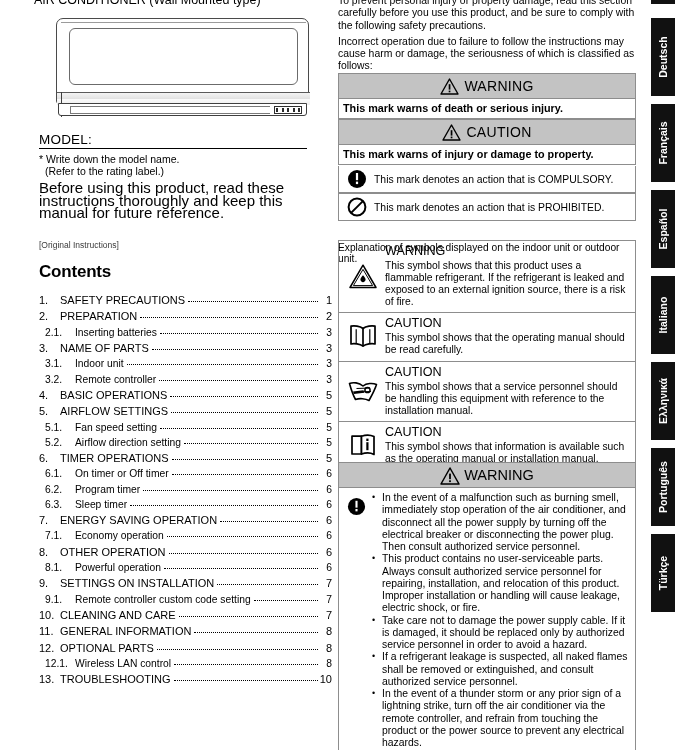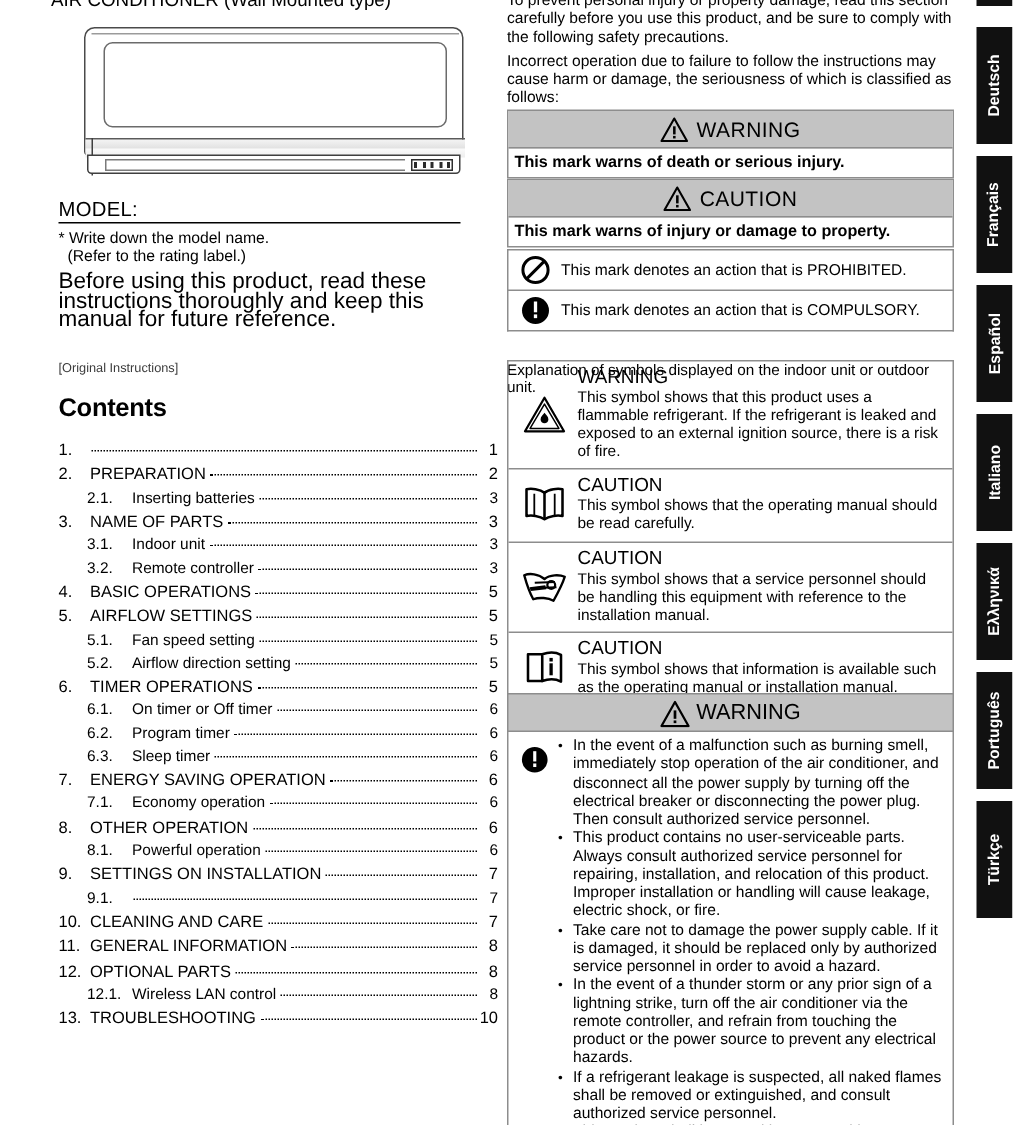--- a/index.html
+++ b/index.html
@@ -184,21 +184,21 @@
   }
   .toc-row.sub { font-size: 10.3px; line-height: 15.2px; }
   .toc-num {
     width: 21px;
     flex: 0 0 21px;
     text-align: left;
   }
   .toc-row.sub .toc-num {
     width: 30px;
     flex: 0 0 30px;
-    margin-left: 19px;
+    margin-left: 6px;
   }
   .toc-label { flex: 0 0 auto; padding-right: 2px;}
   .toc-dots {
     flex: 1 1 auto;
     overflow: hidden;
     margin: 0 1px 0 1px;
     position: relative;
     top: -2px;
     border-bottom: 1.1px dotted #000;
     height: 8px;
@@ -391,20 +391,21 @@
   </div>
 
   <div class="before-use">Before using this product, read these instructions thoroughly and keep this manual for future reference.</div>
 
   <div class="orig-instr">[Original Instructions]</div>
   <div class="contents-heading">Contents</div>
 
   <div id="toc">
       <div class="toc-row">
         <span class="toc-num">1.</span>
+        <span class="toc-label">SAFETY PRECAUTIONS</span>
         <span class="toc-dots"></span>
         <span class="toc-page">1</span>
       </div>
       <div class="toc-row">
         <span class="toc-num">2.</span>
         <span class="toc-label">PREPARATION</span>
         <span class="toc-dots"></span>
         <span class="toc-page">2</span>
       </div>
       <div class="toc-row sub">
@@ -504,20 +505,21 @@
         <span class="toc-page">6</span>
       </div>
       <div class="toc-row">
         <span class="toc-num">9.</span>
         <span class="toc-label">SETTINGS ON INSTALLATION</span>
         <span class="toc-dots"></span>
         <span class="toc-page">7</span>
       </div>
       <div class="toc-row sub">
         <span class="toc-num">9.1.</span>
+        <span class="toc-label">Remote controller custom code setting</span>
         <span class="toc-dots"></span>
         <span class="toc-page">7</span>
       </div>
       <div class="toc-row">
         <span class="toc-num">10.</span>
         <span class="toc-label">CLEANING AND CARE</span>
         <span class="toc-dots"></span>
         <span class="toc-page">7</span>
       </div>
       <div class="toc-row">
@@ -576,38 +578,38 @@
           <rect x="8.7" y="6.2" width="1.7" height="5.4" fill="#000"></rect>
           <rect x="8.7" y="12.6" width="1.7" height="1.7" fill="#000"></rect>
         </svg>
       </span>
       <span>CAUTION</span>
     </div>
     <div class="box-body">This mark warns of injury or damage to property.</div>
   </div>
 
   <div style="position:absolute; top:166px; left:0; width:298px;">
-    <div class="sym-row first">
-      <span class="sym-ic">
-        <svg width="20" height="20" viewBox="0 0 20 20">
-          <circle cx="10" cy="10" r="8.4" fill="none" stroke="#000" stroke-width="2"></circle>
-          <line x1="4.1" y1="15.9" x2="15.9" y2="4.1" stroke="#000" stroke-width="2"></line>
-        </svg>
-      </span>
-      <span class="sym-tx">This mark denotes an action that is PROHIBITED.</span>
-    </div>
     <div class="sym-row">
       <span class="sym-ic">
         <svg width="20" height="20" viewBox="0 0 20 20">
           <circle cx="10" cy="10" r="9" fill="#000"></circle>
           <rect x="8.9" y="4" width="2.2" height="7.2" fill="#fff"></rect>
           <rect x="8.9" y="12.6" width="2.2" height="2.5" fill="#fff"></rect>
         </svg>
       </span>
       <span class="sym-tx">This mark denotes an action that is COMPULSORY.</span>
+    </div>
+    <div class="sym-row first">
+      <span class="sym-ic">
+        <svg width="20" height="20" viewBox="0 0 20 20">
+          <circle cx="10" cy="10" r="8.4" fill="none" stroke="#000" stroke-width="2"></circle>
+          <line x1="4.1" y1="15.9" x2="15.9" y2="4.1" stroke="#000" stroke-width="2"></line>
+        </svg>
+      </span>
+      <span class="sym-tx">This mark denotes an action that is PROHIBITED.</span>
     </div>
   </div>
 
   <div class="explain-line" style="position:absolute; top:236px; left:0; width:300px;">Explanation of symbols displayed on the indoor unit or outdoor unit.</div>
 
   <div class="symtab" style="position:absolute; top:240px; left:0; width:298px;">
 
     <div class="symtab-row">
       <div class="symtab-ic">
         <svg width="30" height="27" viewBox="0 0 30 27">
@@ -684,22 +686,22 @@
         <svg width="19" height="19" viewBox="0 0 20 20">
           <circle cx="10" cy="10" r="9" fill="#000"></circle>
           <rect x="8.9" y="4" width="2.2" height="7.2" fill="#fff"></rect>
           <rect x="8.9" y="12.6" width="2.2" height="2.5" fill="#fff"></rect>
         </svg>
       </div>
       <ul class="wp-list">
           <li>In the event of a malfunction such as burning smell, immediately stop operation of the air conditioner, and disconnect all the power supply by turning off the electrical breaker or disconnecting the power plug. Then consult authorized service personnel.</li>
           <li>This product contains no user-serviceable parts. Always consult authorized service personnel for repairing, installation, and relocation of this product. Improper installation or handling will cause leakage, electric shock, or fire.</li>
           <li>Take care not to damage the power supply cable. If it is damaged, it should be replaced only by authorized service personnel in order to avoid a hazard.</li>
+          <li>If a refrigerant leakage is suspected, all naked flames shall be removed or extinguished, and consult authorized service personnel.</li>
           <li>In the event of a thunder storm or any prior sign of a lightning strike, turn off the air conditioner via the remote controller, and refrain from touching the product or the power source to prevent any electrical hazards.</li>
-          <li>If a refrigerant leakage is suspected, all naked flames shall be removed or extinguished, and consult authorized service personnel.</li>
           <li>This product shall be stored in a room without continuously operating ignition sources (for example:</li>
         </ul>
     </div>
   </div>
 
 </div>
 
 <div id="lang-tabs">
     <div class="lang-tab" style="top: 18px; height: 78px;">
       <span>Deutsch</span>

